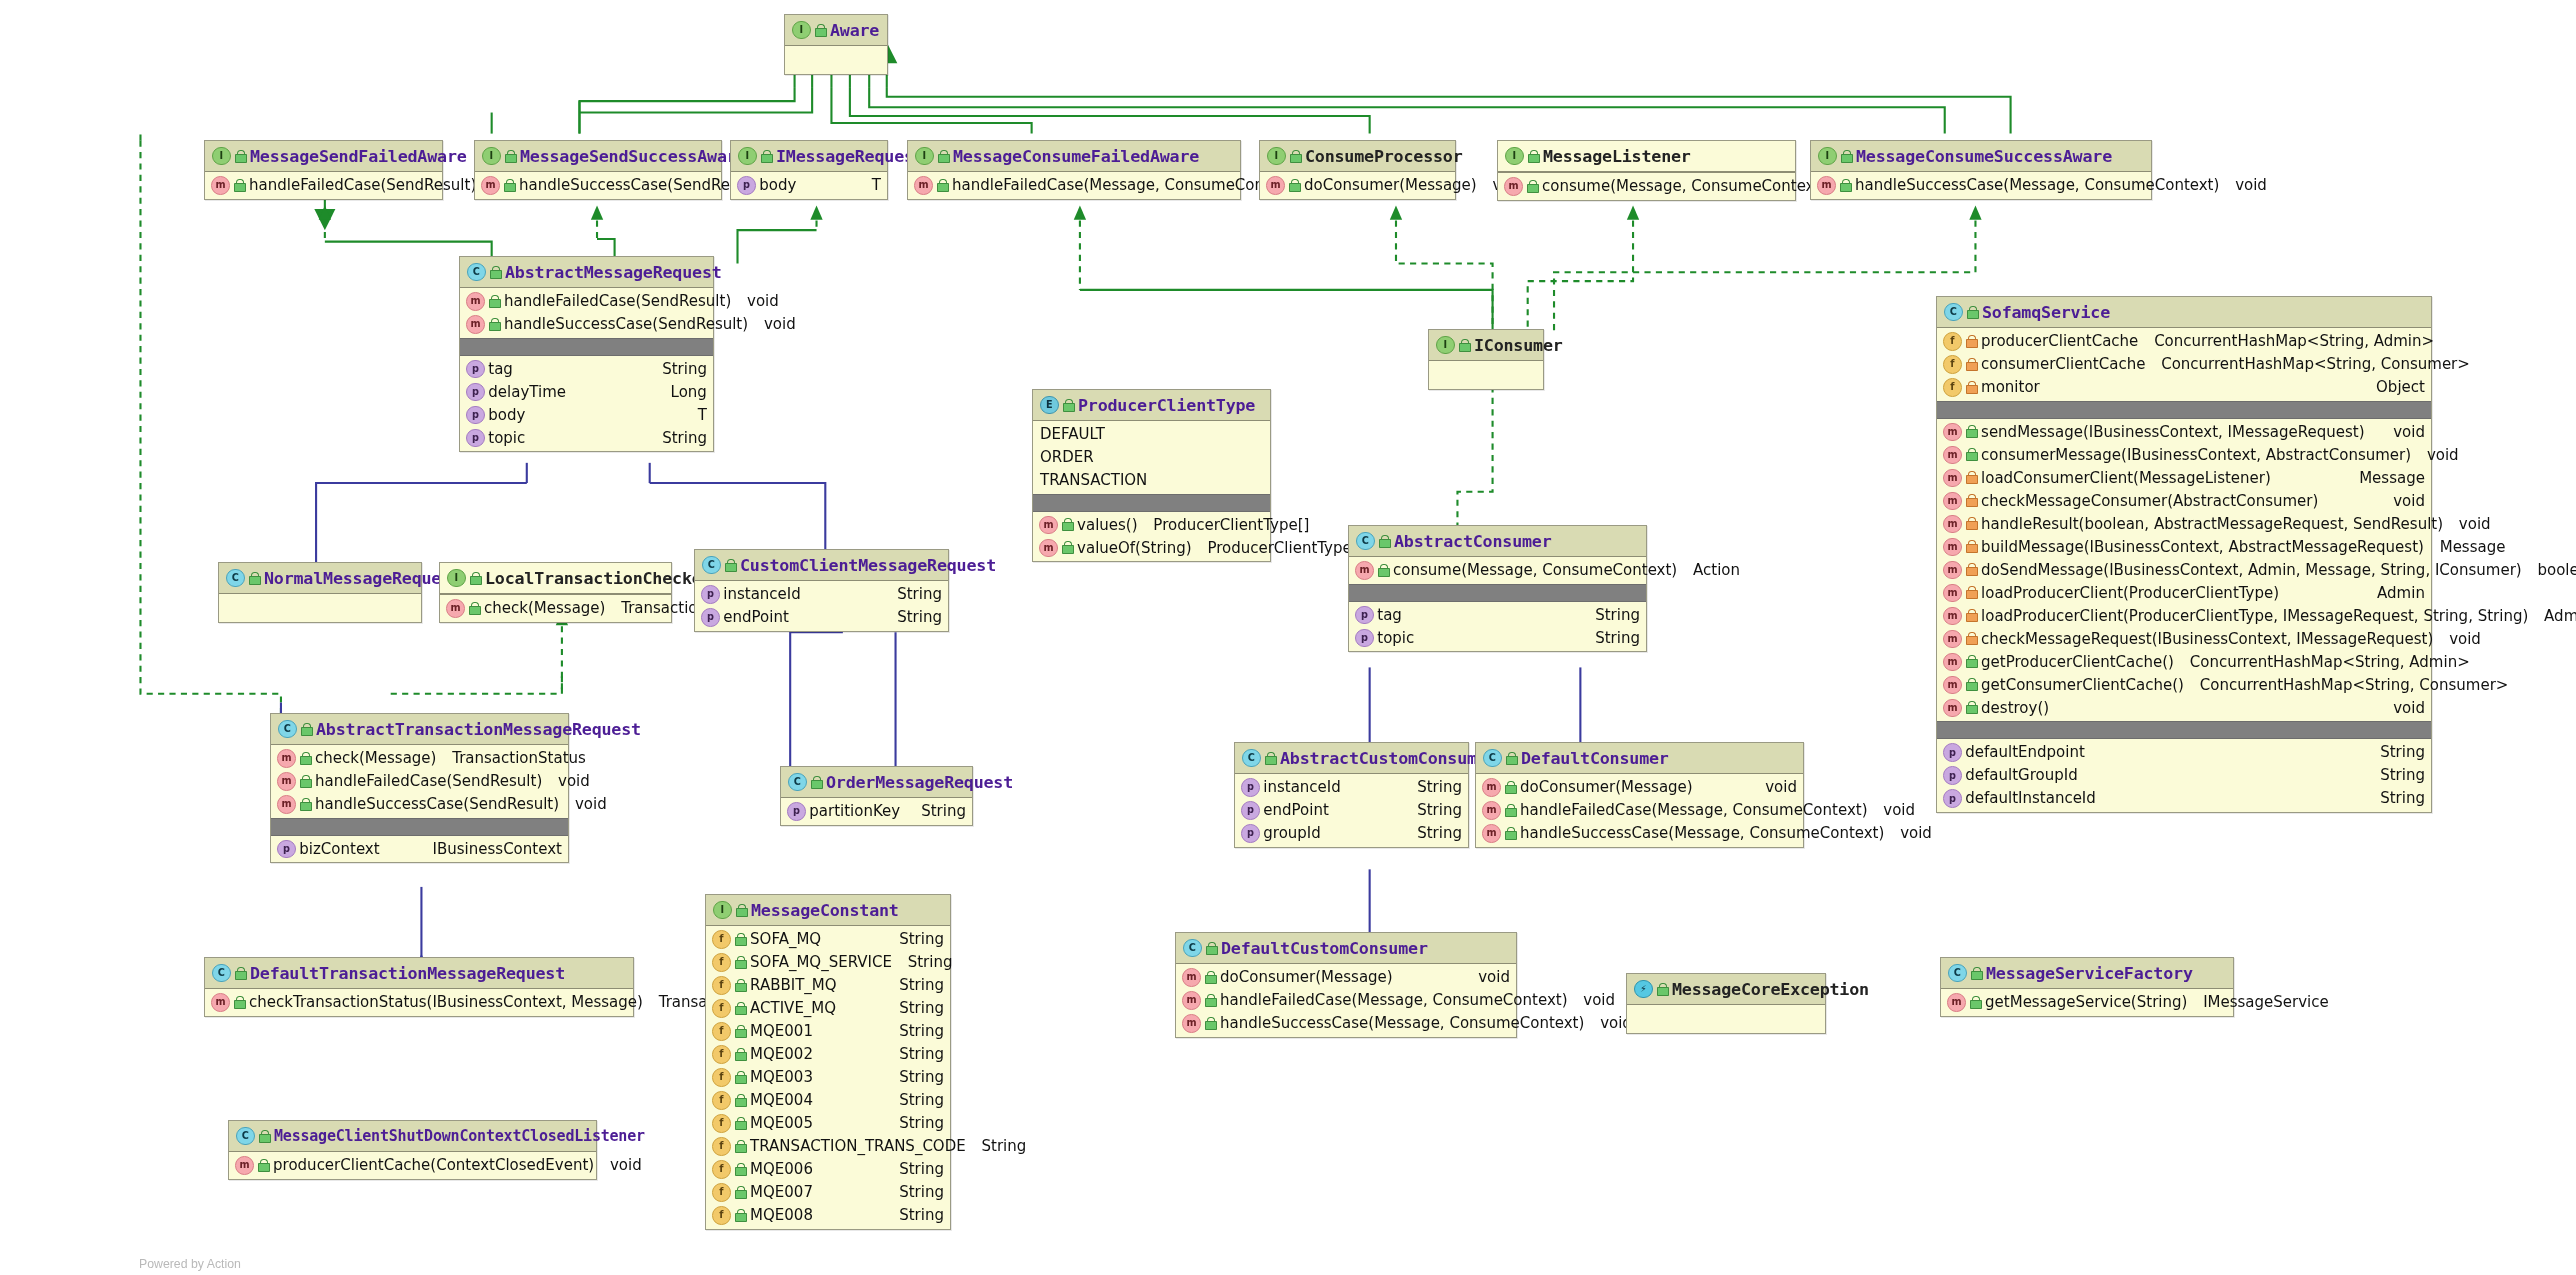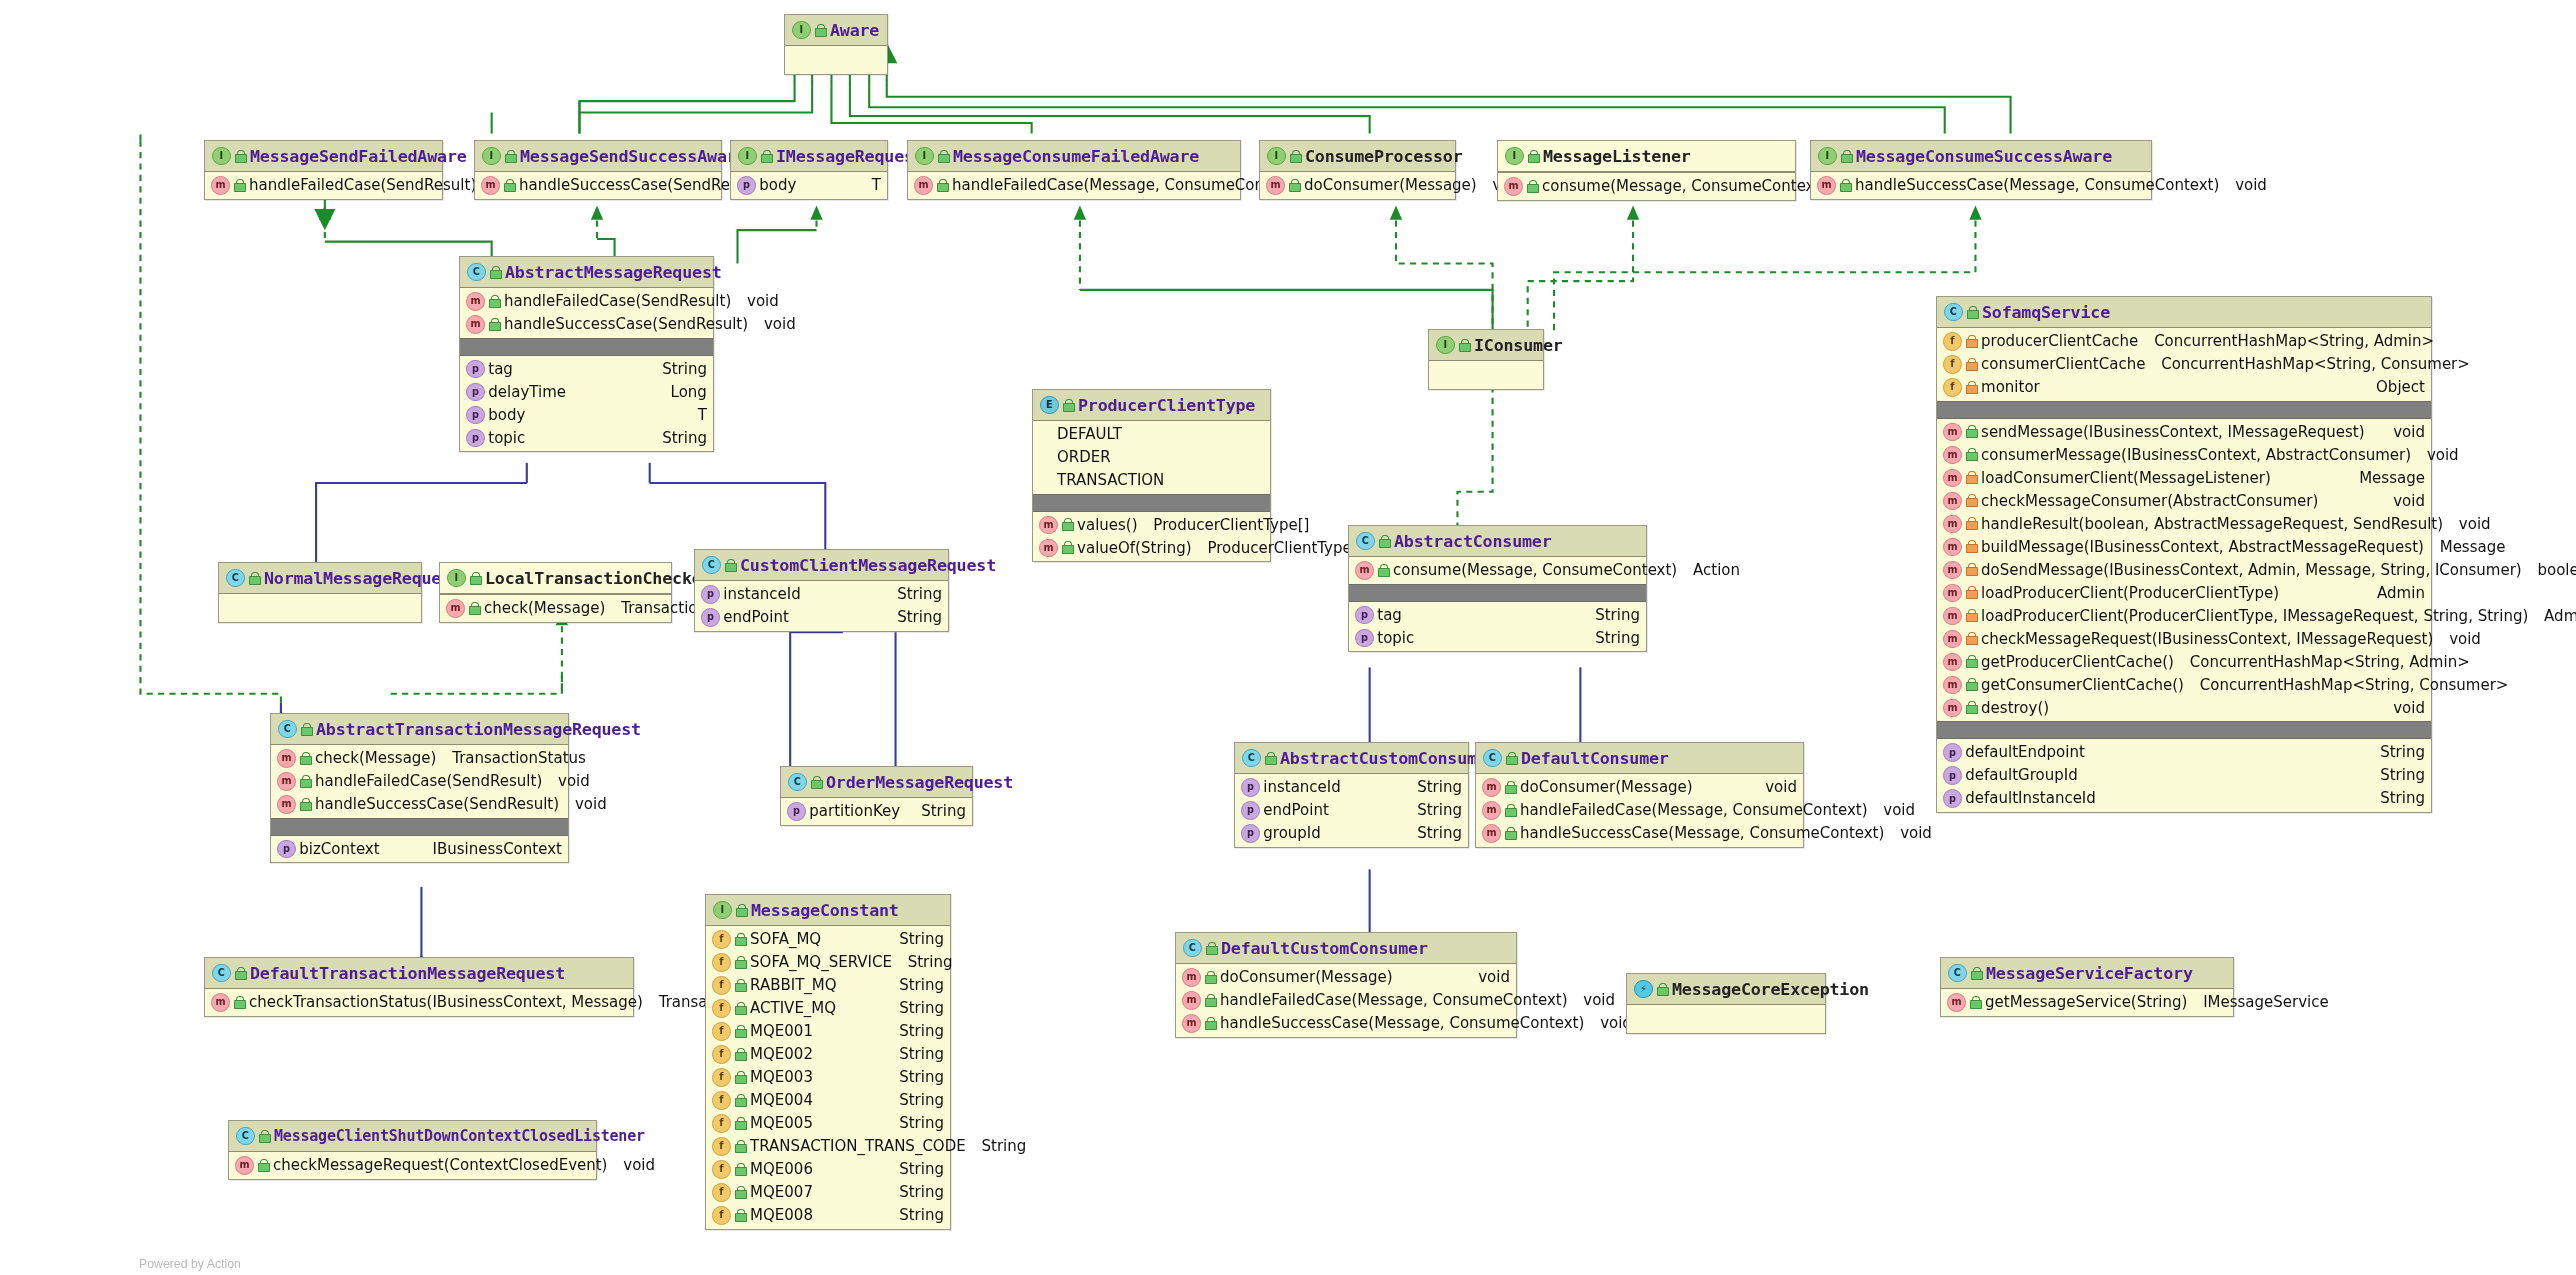--- a/index.html
+++ b/index.html
@@ -52,21 +52,21 @@
     height: 23px;
     padding: 0 6.1px;
     white-space: nowrap;
     font-size: 15px;
     color: #111;
   }
   .row .nm { flex: 0 0 auto; }
   .row .sp { flex: 1 1 auto; min-width: 8.8px; }
   .row .ty { flex: 0 0 auto; padding-left: 7px; }
   .row.italic .nm { }
-  .row.enumval { padding-left: 24px; font-size: 15px; }
+  .row.enumval { padding-left: 7px; font-size: 15px; }
 
   
   .ic { flex: 0 0 auto; display: inline-block; margin-right: 3.5px; }
   .ic-round {
     width: 16.7px; height: 16.7px; border-radius: 50%;
     display: inline-flex; align-items: center; justify-content: center;
     font-family: "DejaVu Sans", sans-serif;
     font-size: 9.7px; font-weight: bold; color: #333;
     line-height: 1;
   }
@@ -954,21 +954,21 @@
 <div class="uml" style="left:228px; top:1120px; width:369px;">
   <div class="uml-title">
     <span class="ic ic-round ic-C">C</span>
     <span class="ic ic-lock"></span>
     <span class="title-text" style="font-size:15px;">MessageClientShutDownContextClosedListener</span>
   </div>
   <div class="sec">
     <div class="row">
       <span class="ic ic-round ic-m">m</span>
       <span class="ic ic-lock"></span>
-      <span class="nm">checkMessageRequest(ContextClosedEvent)</span>
+      <span class="nm">producerClientCache(ContextClosedEvent)</span>
       <span class="sp"></span>
       <span class="ty">void</span>
     </div>
   </div>
 </div>
 
 <div class="watermark">Powered by Action</div>
 
 </div>
 

